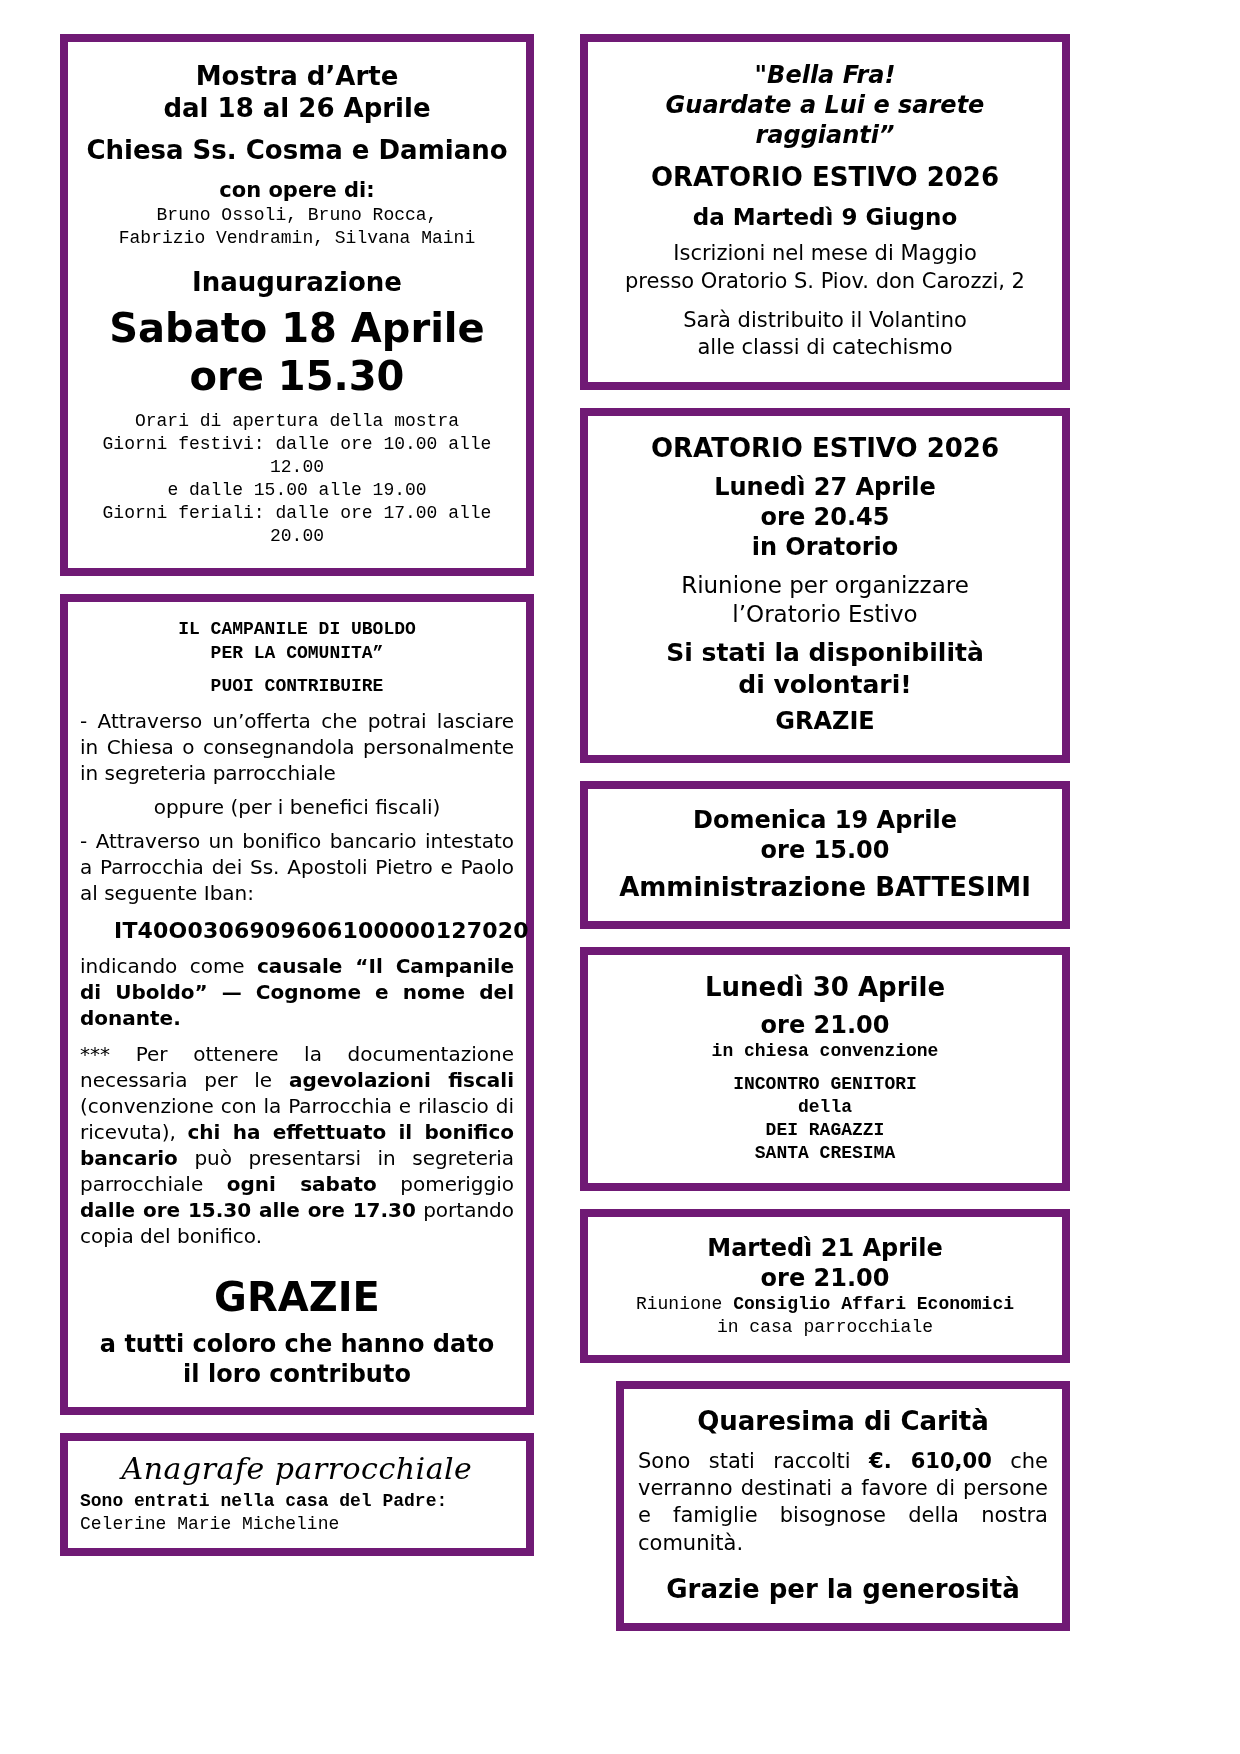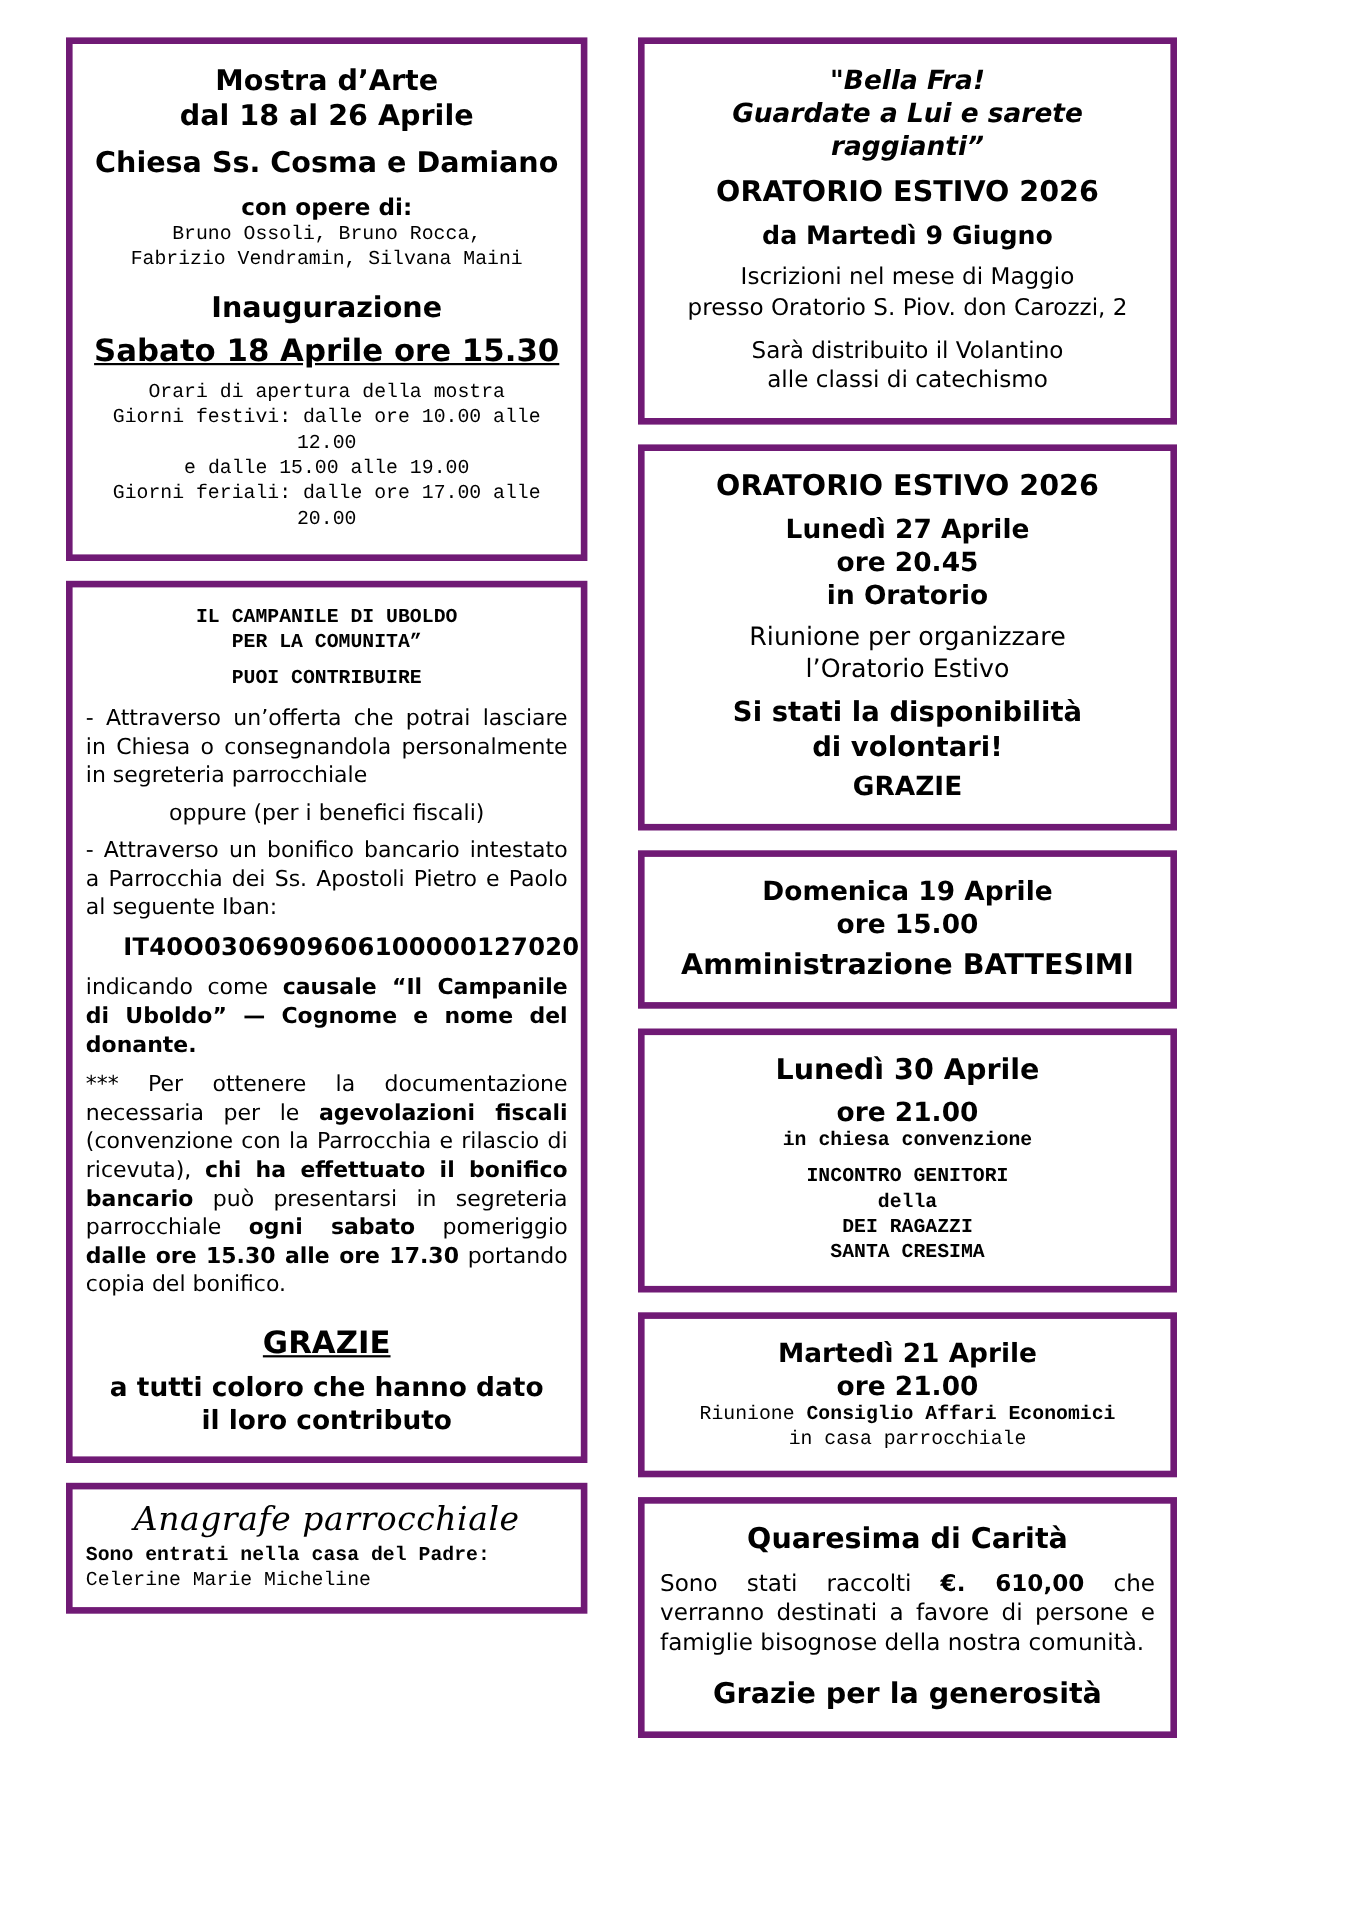--- a/index.html
+++ b/index.html
@@ -21,38 +21,38 @@
     align-items: flex-start;
   }
   .col {
     display: flex;
     flex-direction: column;
   }
   .col-left  { width: 474px; }
   .col-right { width: 490px; }
 
   .box {
-    border: 6px solid #701a75;
+    border: 8px solid #701a75;
     background: #fff;
     padding: 14px 12px 16px 12px;
     margin-bottom: 18px;
   }
 
   
   .c  { text-align: center; }
   .j  { text-align: justify; text-align-last: left; }
   .b  { font-weight: bold; }
   .i  { font-style: italic; }
   .t20 { font-size: 20px; line-height: 1.30; }
   .t21 { font-size: 21px; line-height: 1.30; }
   .t22 { font-size: 18px; line-height: 1.28; font-family: Liberation Mono, monospace; }
   .t23 { font-size: 23px; line-height: 1.28; }
   .t24 { font-size: 24px; line-height: 1.26; }
   .t26 { font-size: 26px; line-height: 1.24; }
-  .t30 { font-size: 28px; line-height: 1.20; text-decoration: underline; }
+  .t30 { font-size: 40px; line-height: 1.20; }
 
   p { margin: 0; }
   .gap-sm { height: 10px; }
   .gap-md { height: 16px; }
   .gap-lg { height: 24px; }
 
   .script {
     font-family: "DejaVu Serif", serif;
     font-style: italic;
     font-size: 30px;
@@ -178,21 +178,21 @@
       <p class="c b t22">SANTA CRESIMA</p>
     </div>
 
     <div class="box" style="padding:16px 12px 16px 12px;">
       <p class="c b t24">Martedì 21 Aprile</p>
       <p class="c b t24">ore 21.00</p>
       <p class="c t22"><span>Riunione </span><span class="b">Consiglio Affari Economici</span></p>
       <p class="c t22">in casa parrocchiale</p>
     </div>
 
-    <div class="box" style="padding:16px 14px 18px 14px;">
+    <div class="box" style="padding:16px 14px 18px 14px;margin-left:36px;">
       <p class="c b t26">Quaresima di Carità</p>
       <div class="gap-sm"></div>
       <p class="j t21"><span>Sono stati raccolti </span><span class="b">€. 610,00</span><span> che verranno destinati a favore di persone e famiglie bisognose  della nostra comunità.</span></p>
       <div class="gap-md"></div>
       <p class="c b t26">Grazie per la generosità</p>
     </div>
 
   </div>
 </div>
 

